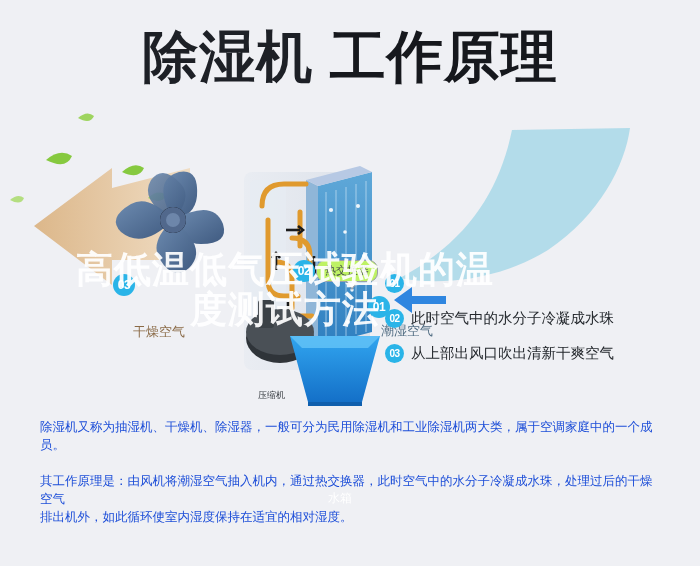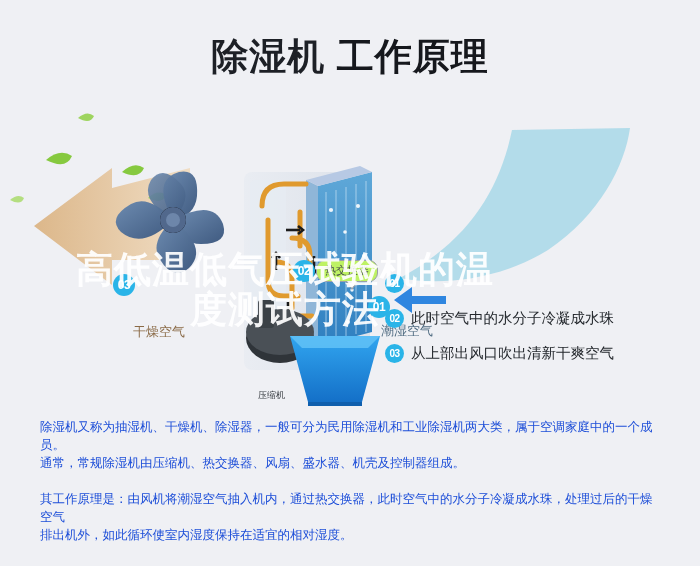--- a/index.html
+++ b/index.html
@@ -17,21 +17,21 @@
 
   
   .title-wrap {
     position: absolute;
     top: 28px; left: 0; width: 700px;
     text-align: center;
     z-index: 6;
   }
   .title {
     display: inline-block;
-    font-size: 37px;
+    font-size: 56px;
     line-height: 58px;
     font-weight: bold;
     color: #1d2026;
     letter-spacing: 1px;
     white-space: nowrap;
   }
   .title .part2 { font-weight: bold; color: #16181d; }
 
   
   .illo {
@@ -316,21 +316,20 @@
   </div>
 
   <div class="watermark">
     <div>高低温低气压试验机的温</div>
     <div>度测试方法</div>
   </div>
 
   <div class="copy">
     <p>
       <span>除湿机又称为抽湿机、干燥机、除湿器，一般可分为民用除湿机和工业除湿机两大类，属于空调家庭中的一个成员。</span><br>
-      <span>通常，常规除湿机由压缩机、热交换器、风扇、盛水器、机壳及控制器组成。</span>
     </p>
     <p class="gap">
       <span>其工作原理是：由风机将潮湿空气抽入机内，通过热交换器，此时空气中的水分子冷凝成水珠，处理过后的干燥空气</span><br>
       <span>排出机外，如此循环使室内湿度保持在适宜的相对湿度。</span>
     </p>
   </div>
 
 </div>
 
 </body></html>

